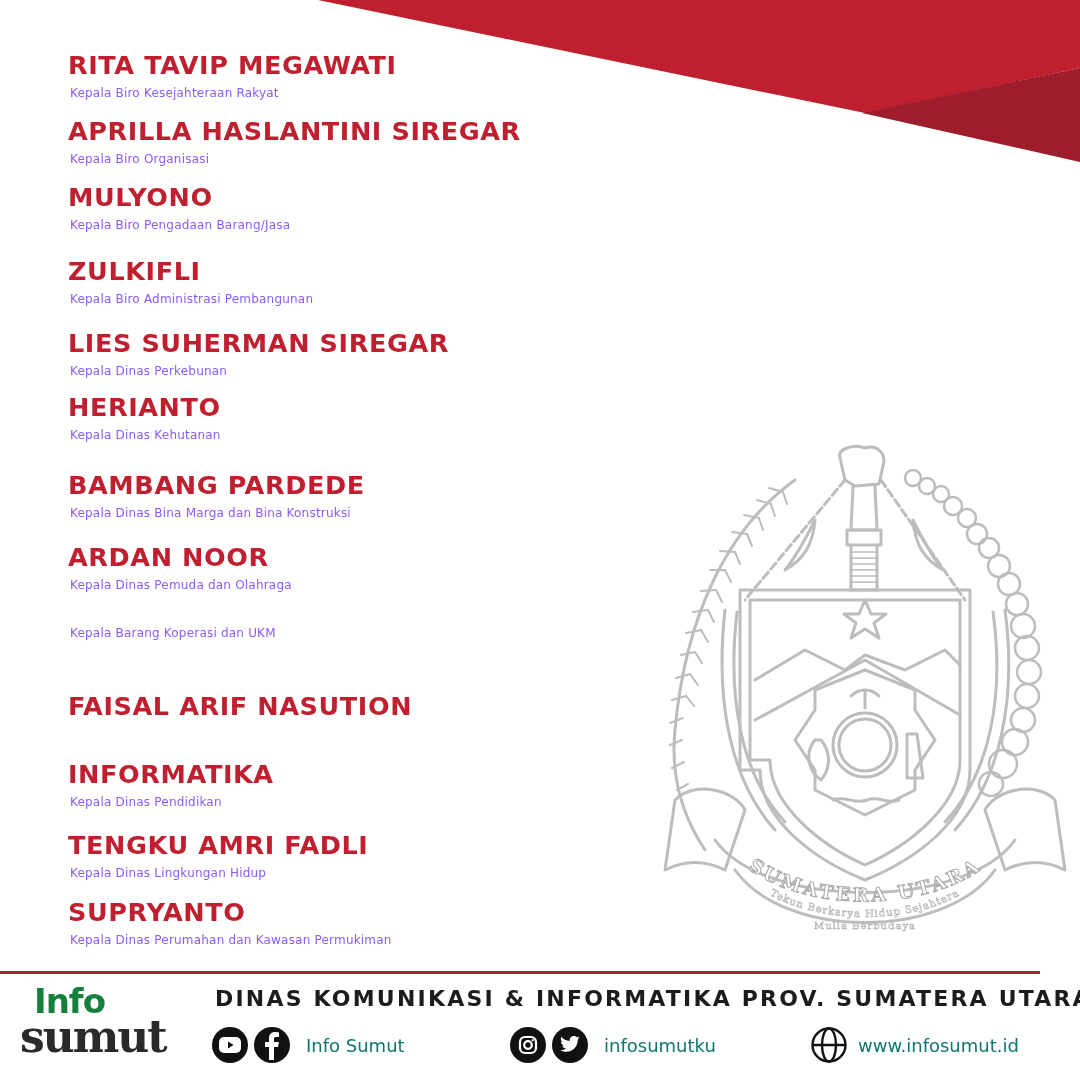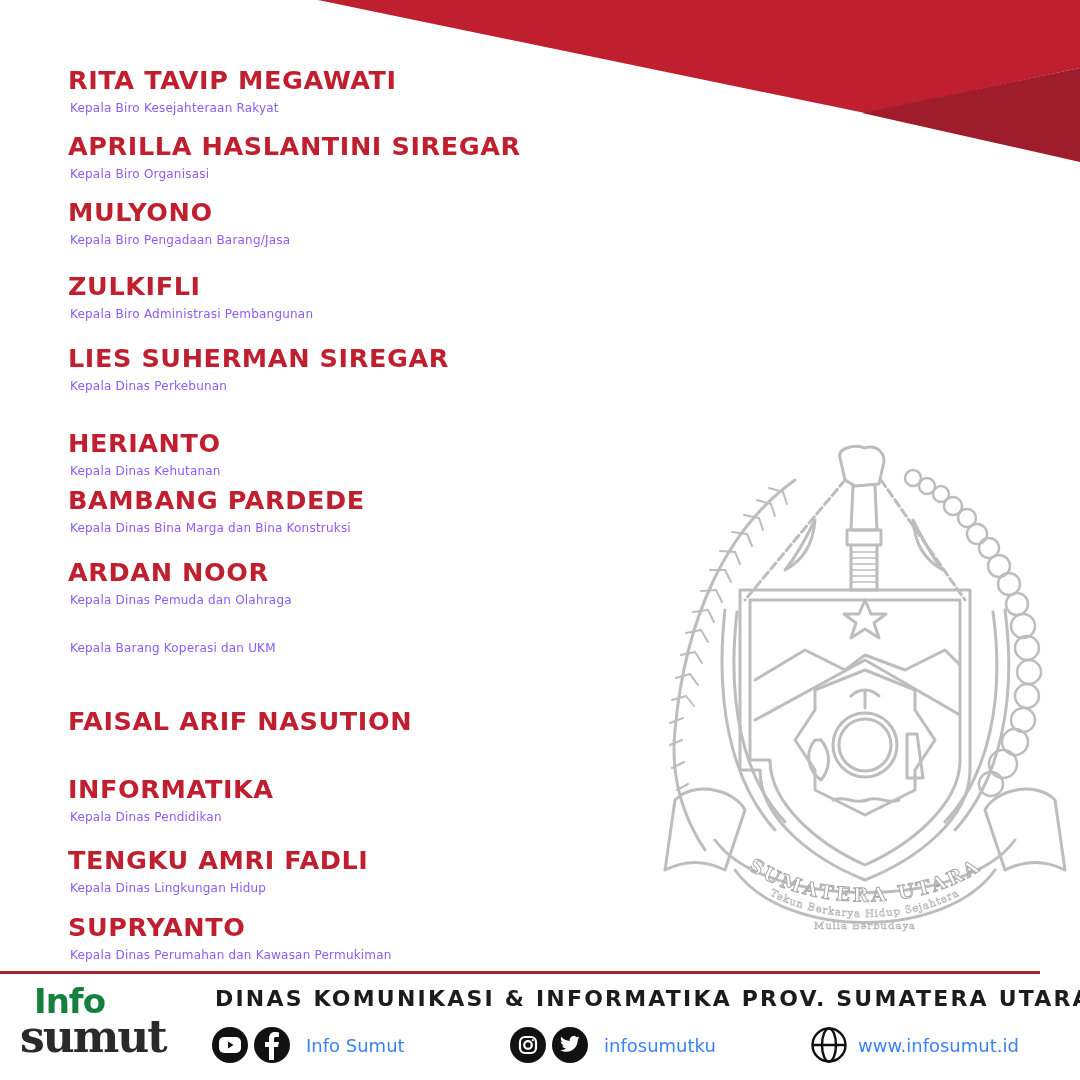--- a/index.html
+++ b/index.html
@@ -1,30 +1,30 @@
 <!DOCTYPE html>
 <html><head>
 <meta charset="utf-8">
 <style>
   html,body{margin:0;padding:0;}
   body{width:1080px;height:1080px;position:relative;overflow:hidden;background:#ffffff;font-family:"Liberation Sans","DejaVu Sans",sans-serif;}
   .bg-shapes{position:absolute;left:0;top:0;width:1080px;height:200px;}
   .list{position:absolute;left:68px;top:50px;width:620px;}
-  .entry{position:absolute;left:0;margin-top:15px;}
+  .entry{position:absolute;left:0;}
   .name{font-family:"DejaVu Sans","Liberation Sans",sans-serif;font-weight:bold;color:#bf1f2e;font-size:25.5px;letter-spacing:0.6px;line-height:30px;white-space:nowrap;}
   .role{font-family:"DejaVu Sans","Liberation Sans",sans-serif;color:#8b5cf6;font-size:12px;letter-spacing:0.2px;line-height:20px;margin-top:3px;white-space:nowrap;padding-left:2px;}
   .emblem{position:absolute;left:655px;top:440px;width:420px;height:500px;}
   .footer-line{position:absolute;left:0;top:971px;width:1040px;height:3px;background:#a62630;}
   .logo{position:absolute;left:20px;top:985px;width:145px;height:80px;}
   .logo .info{position:absolute;left:14px;top:-4px;font-family:"DejaVu Sans",sans-serif;font-size:34px;font-weight:bold;color:#15803d;letter-spacing:-1px;}
   .logo .sumut{position:absolute;left:0;top:26px;font-family:"DejaVu Serif",serif;font-size:44px;font-weight:bold;color:#2a2a2a;letter-spacing:-2px;}
   .agency{position:absolute;left:215px;top:986px;font-family:"DejaVu Sans",sans-serif;font-weight:bold;font-size:22px;letter-spacing:2.2px;color:#1c1c1c;white-space:nowrap;}
   .social{position:absolute;top:1026px;height:38px;display:flex;align-items:center;}
   .ic{width:36px;height:36px;border-radius:50%;background:#111;display:inline-flex;align-items:center;justify-content:center;margin-right:6px;}
-  .social-label{font-family:"DejaVu Sans",sans-serif;font-size:18px;color:#3b82f6;margin-left:10px;white-space:nowrap;}
+  .social-label{font-family:"DejaVu Sans",sans-serif;font-size:18px;color:#0f766e;margin-left:10px;white-space:nowrap;}
   .globe{width:38px;height:38px;display:inline-flex;}
 </style>
 </head>
 <body>
 
 <svg class="bg-shapes" viewBox="0 0 1080 200" width="1080" height="200">
   <polygon points="318,0 1080,0 1080,68 865,113" fill="#bf1f2e"></polygon>
   <polygon points="862,113 1080,68 1080,162" fill="#9e1c2b"></polygon>
 </svg>
 
@@ -42,21 +42,21 @@
     <div class="role">Kepala Biro Pengadaan Barang/Jasa</div>
   </div>
   <div class="entry" style="top:206px">
     <div class="name">ZULKIFLI</div>
     <div class="role">Kepala Biro Administrasi Pembangunan</div>
   </div>
   <div class="entry" style="top:278px">
     <div class="name">LIES SUHERMAN SIREGAR</div>
     <div class="role">Kepala Dinas Perkebunan</div>
   </div>
-  <div class="entry" style="top:363px">
+  <div class="entry" style="top:342px">
     <div class="name">HERIANTO</div>
     <div class="role">Kepala Dinas Kehutanan</div>
   </div>
   <div class="entry" style="top:420px">
     <div class="name">BAMBANG PARDEDE</div>
     <div class="role">Kepala Dinas Bina Marga dan Bina Konstruksi</div>
   </div>
   <div class="entry" style="top:492px">
     <div class="name">ARDAN NOOR</div>
     <div class="role">Kepala Dinas Pemuda dan Olahraga</div>

